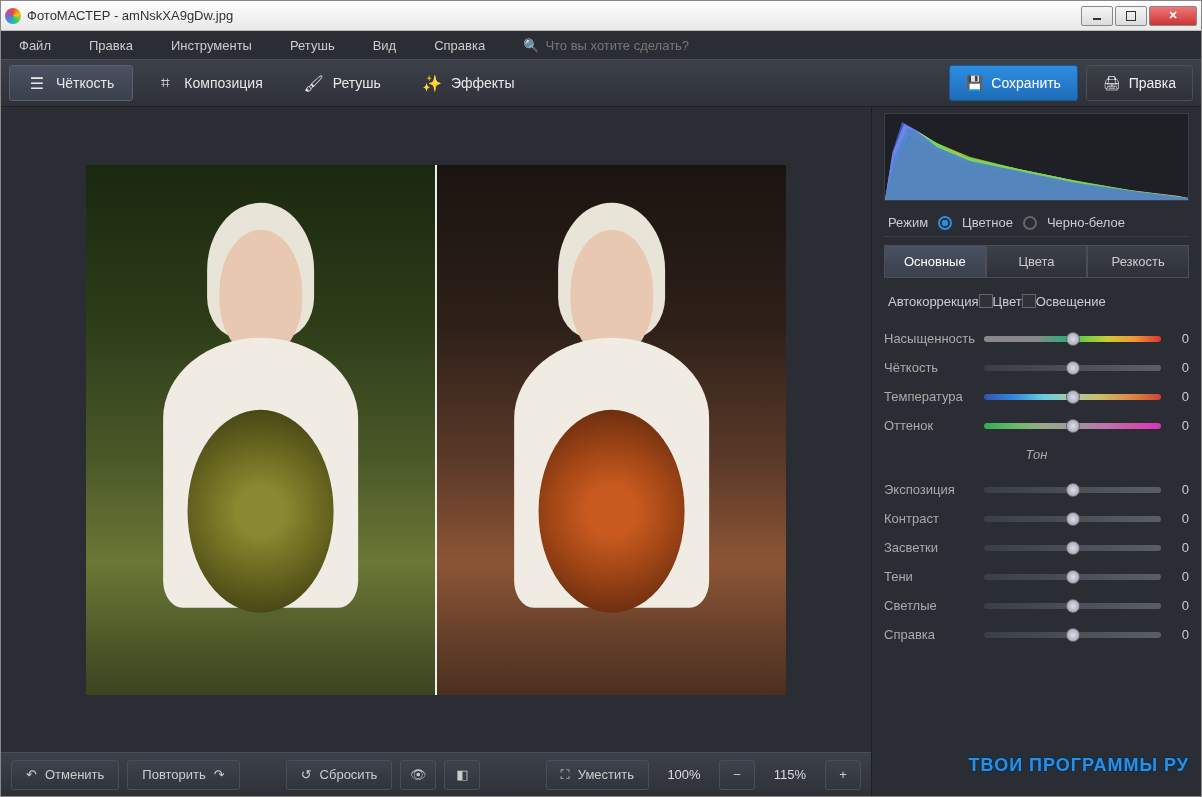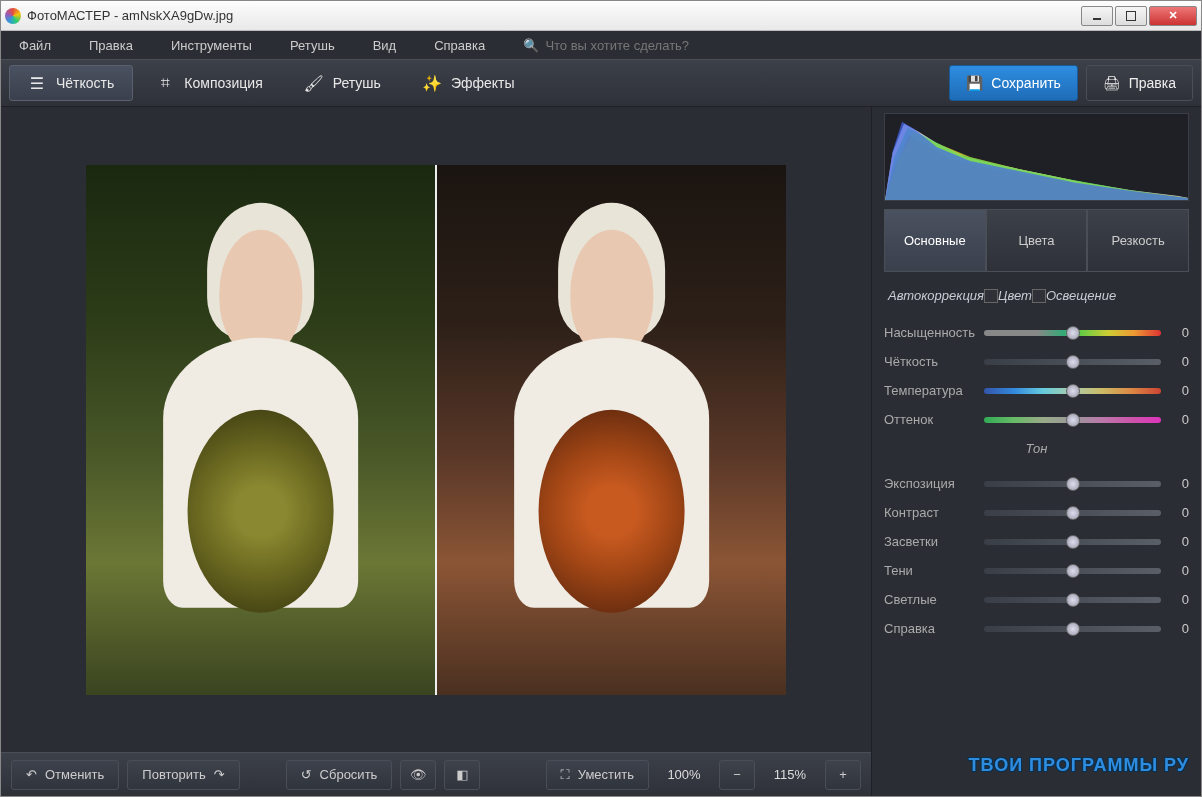--- a/index.html
+++ b/index.html
@@ -60,23 +60,23 @@
 .bb-val { width:54px; text-align:center; color:#ddd; }
 
 
 .right-panel { width:330px; background:#2a2d33; border-left:1px solid #1e2025; padding: 6px 12px 10px 12px; display:flex; flex-direction:column; gap:8px; }
 .histogram { height:88px; background:#1e2025; border:1px solid #3a3e46; position:relative; overflow:hidden; }
 .histo-svg { width:100%; height:100%; display:block; }
 .mode-row { display:flex; align-items:center; gap:10px; padding: 6px 4px; border-bottom:1px solid #3a3e46; }
 .radio { width:14px; height:14px; border-radius:50%; border:2px solid #666; display:inline-block; }
 .radio.checked { border-color:#2f8de0; background: radial-gradient(circle,#2f8de0 45%,transparent 50%); }
 .panel-tabs { display:flex; }
-.panel-tab { flex:1; text-align:center; padding:23px 0; background: linear-gradient(#3c4049,#2e3138); border:1px solid #4a4e56; color:#ccc; font-size:13px; }
+.panel-tab { flex:1; text-align:center; padding:8px 0; background: linear-gradient(#3c4049,#2e3138); border:1px solid #4a4e56; color:#ccc; font-size:13px; }
 .panel-tab.active { background: linear-gradient(#4a5160,#3a404c); color:#fff; }
-.auto-row { display:flex; align-items:center; gap:0; padding: 8px 4px 4px; font-style: italic; }
+.auto-row { display:flex; align-items:flex-start; gap:0; padding: 8px 4px 4px; }
 .checkbox { width:14px; height:14px; border:1px solid #666; background:#2e3138; display:inline-block; }
 .sliders { display:flex; flex-direction:column; gap:8px; padding-top:4px; }
 .slider-row { display:flex; align-items:center; gap:8px;margin-top:6px; }
 .slider-label { width:92px; color:#aaa; font-size:13px; }
 .slider-track { flex:1; height:6px; border-radius:3px; position:relative; background:#555; }
 .slider-track.plain { background: linear-gradient(90deg,#3a3e46,#5a5e66); }
 .slider-thumb { position:absolute; top:50%; left:50%; transform:translate(-50%,-50%); width:14px; height:14px; border-radius:50%; background: radial-gradient(#dde,#99a); border:1px solid #666; }
 .slider-val { width:20px; text-align:right; color:#ccc; }
 .section-head { text-align:center; color:#aaa; padding:6px 0 2px;font-style:italic; }
 .watermark { margin-top:auto; text-align:right; font-size:18px; font-weight:bold; letter-spacing:1px; color:#2f8de0; text-shadow: -1px -1px 0 #0a3050, 1px -1px 0 #0a3050, -1px 1px 0 #0a3050, 1px 1px 0 #0a3050; padding:10px 0; }
@@ -207,20 +207,27 @@
         <div class="histogram">
           <svg class="histo-svg" viewBox="0 0 320 88" preserveAspectRatio="none">
             <polygon fill="#ccc" points="0,88 8,40 20,10 35,18 55,30 85,44 120,52 160,60 210,70 260,78 310,84 320,86 320,88"></polygon>
             <polygon fill="#e63" opacity="0.8" points="0,88 12,50 26,22 40,30 70,46 110,56 160,64 220,74 290,82 320,86 320,88"></polygon>
             <polygon fill="#ee3" opacity="0.7" points="0,88 14,46 30,18 50,28 90,44 140,56 200,68 270,80 320,86 320,88"></polygon>
             <polygon fill="#3c5" opacity="0.6" points="0,88 10,44 24,14 44,24 80,42 130,54 190,66 260,78 320,86 320,88"></polygon>
             <polygon fill="#46e" opacity="0.7" points="0,88 8,38 18,8 32,16 55,34 90,48 140,58 200,70 270,80 320,86 320,88"></polygon>
           </svg>
         </div>
 
+        <div class="mode-row">
+          <span>Режим</span>
+          <span class="radio checked"></span>
+          <span>Цветное</span>
+          <span class="radio"></span>
+          <span>Черно-белое</span>
+        </div>
 
         <div class="panel-tabs">
           <div class="panel-tab active">Основные</div>
           <div class="panel-tab">Цвета</div>
           <div class="panel-tab">Резкость</div>
         </div>
 
         <div class="auto-row">
           <span>Автокоррекция</span>
           <span class="checkbox"></span>

